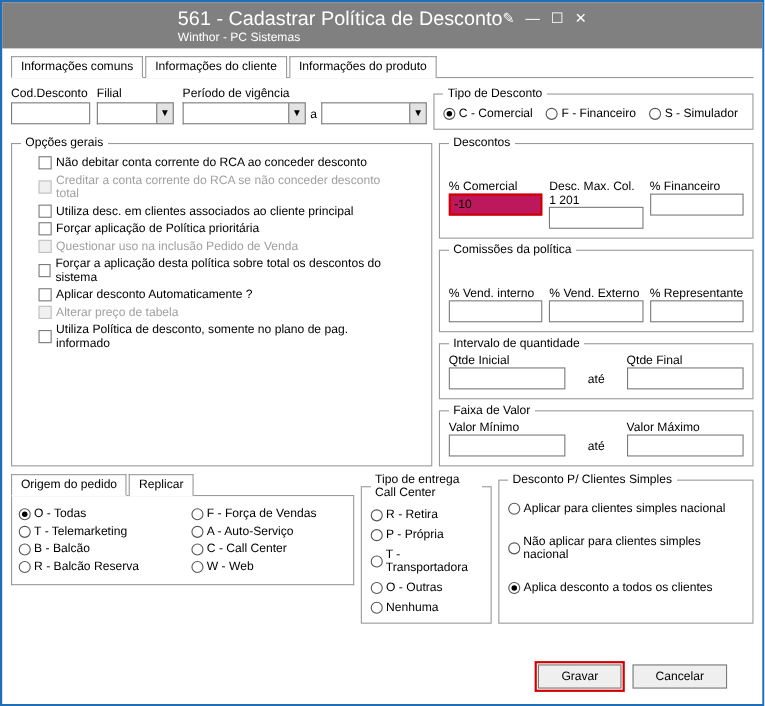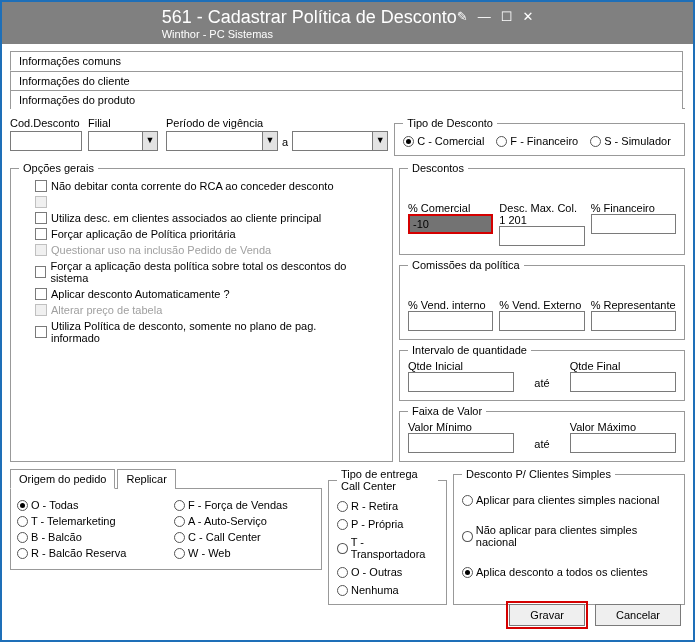--- a/index.html
+++ b/index.html
@@ -5,21 +5,21 @@
   * { box-sizing: border-box; font-family: Tahoma, Arial, sans-serif; font-size: 11px; }
   body { margin: 0; background: #fff; }
   .window { width: 695px; height: 642px; border: 2px solid #1e6fb8; background: #fff; position: relative; }
   .titlebar { background: #808080; color: #fff; height: 42px; padding: 4px 10px; display: flex; align-items: center; justify-content: center; }
   .titleblock { display: flex; flex-direction: column; }
   .titlebar h1 { margin: 0; font-size: 18px; font-weight: normal; }
   .titlebar .sub { font-size: 11px; }
   .winbtns { display: flex; gap: 10px; align-items: flex-start; margin-top: -14px;}
   .winbtns span { color: #fff; font-size: 13px; cursor: pointer; }
   .content { padding: 6px 8px; }
-  .tabbar { display: flex; border-bottom: 1px solid #999; flex-direction: column; }
+  .tabbar { display: flex; border-bottom: 1px solid #999; }
   .tab { padding: 3px 8px; border: 1px solid #999; border-bottom: none; margin-right: 2px; background: #fff; position: relative; top: 1px; cursor: pointer; }
   .tab.active { background: #fff; border-bottom: 1px solid #fff; }
   .row1 { display: flex; gap: 6px; margin-top: 8px; }
   .field { display: flex; flex-direction: column; }
   .field label { margin-bottom: 2px; }
   .field input, .field select { border: 1px solid #7a7a7a; height: 20px; padding: 1px 3px; }
   .dropdown { display: flex; }
   .dropdown input { border-right: none; }
   .dropdown .dd { width: 16px; height: 20px; border: 1px solid #7a7a7a; background: #e3e3e3; text-align: center; line-height: 16px; cursor: pointer; font-size: 9px; }
   fieldset { border: 1px solid #999; margin: 0; padding: 4px 8px 8px 8px; }
@@ -30,32 +30,32 @@
   .chk { display: flex; align-items: center; gap: 4px; padding: 2px 16px; }
   .chk.disabled { color: #a0a0a0; }
   .chkbox { width: 12px; height: 12px; border: 1px solid #7a7a7a; background: #fff; display: inline-block; cursor: pointer;}
   .chk.disabled .chkbox { border-color: #c0c0c0; background: #f0f0f0; }
   .tipobar { display: flex; gap: 12px; align-items: center; }
   .radio { display: flex; align-items: center; gap: 3px; }
   .rcircle { width: 11px; height: 11px; border: 1px solid #555; border-radius: 50%; display: inline-flex; align-items: center; justify-content: center; cursor:pointer; }
   .rcircle.sel::after { content: ""; width: 5px; height: 5px; background: #000; border-radius: 50%; }
   .desc3 { display: flex; gap: 6px; }
   .desc3 > div { flex: 1; display:flex; flex-direction:column;margin-top:24px; }
-  .hl { border: 2px solid #d40000 !important; background: #737373; }
+  .hl { border: 2px solid #d40000 !important; background: #be185d; }
   .intrv { display: flex; align-items: flex-end; gap: 20px; }
   .intrv .fld { flex:1; display:flex; flex-direction:column;}
   .intrv input { width: 100%; }
   .layout3 { display:flex; gap:6px; margin-top:6px; }
   .origembox { width: 312px; }
   .subtabs { display:flex; border-bottom:1px solid #999; }
   .origemgrid { display:grid; grid-template-columns: 1fr 1fr; gap: 4px 16px; padding: 10px 6px; border:1px solid #999; border-top:none;}
   .tipoent { flex:1; }
   .vlist { display:flex; flex-direction:column; gap:6px; padding-top:4px;}
   .dsimples { width: 232px;}
-  .btnbar { position:absolute; bottom:14px; right:12px; display:flex; gap:10px; }
+  .btnbar { position:absolute; bottom:14px; right:32px; display:flex; gap:10px; }
   .btn { border:1px solid #7a7a7a; background:#efefef; padding:4px 20px; cursor:pointer; }
   .btn.primary { outline: 2px solid #d40000; outline-offset: 1px; }
   .tipofield { border:1px solid #999; padding: 6px 8px 8px 8px; margin:0; flex:1;}
   .periodo-wrap { display:flex; align-items:flex-end; gap:4px;}
   .smalltxt{ font-size:11px; padding-bottom:3px;}
   .txtin { border:1px solid #7a7a7a; height:20px; width:100%; padding:1px 3px;}
 </style>
 </head>
 <body>
 
@@ -127,20 +127,21 @@
 
     <div class="layout2">
       <fieldset class="leftcol">
         <legend>Opções gerais</legend>
         <div class="chk">
             <span class="chkbox"></span>
             <span>Não debitar conta corrente do RCA ao conceder desconto</span>
           </div>
         <div class="chk disabled">
             <span class="chkbox"></span>
+            <span>Creditar a conta corrente do RCA se não conceder desconto total</span>
           </div>
         <div class="chk">
             <span class="chkbox"></span>
             <span>Utiliza desc. em clientes associados ao cliente principal</span>
           </div>
         <div class="chk">
             <span class="chkbox"></span>
             <span>Forçar aplicação de Política prioritária</span>
           </div>
         <div class="chk disabled">

